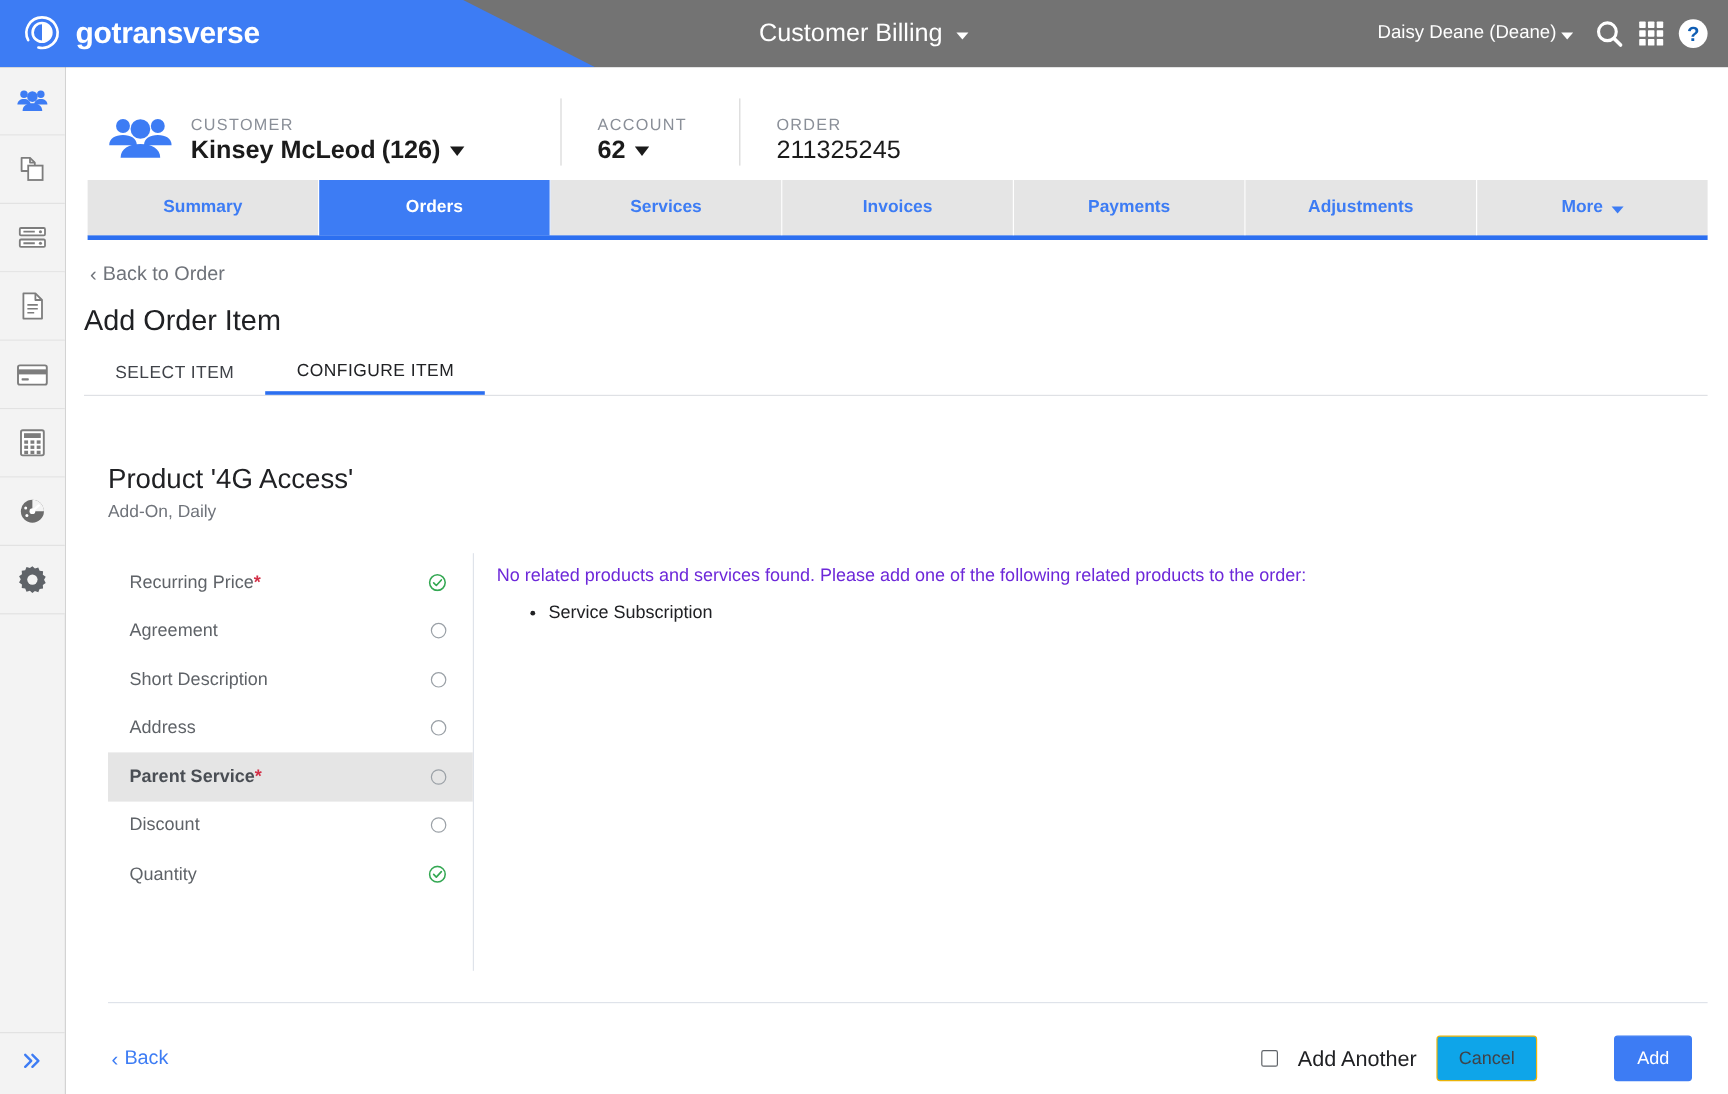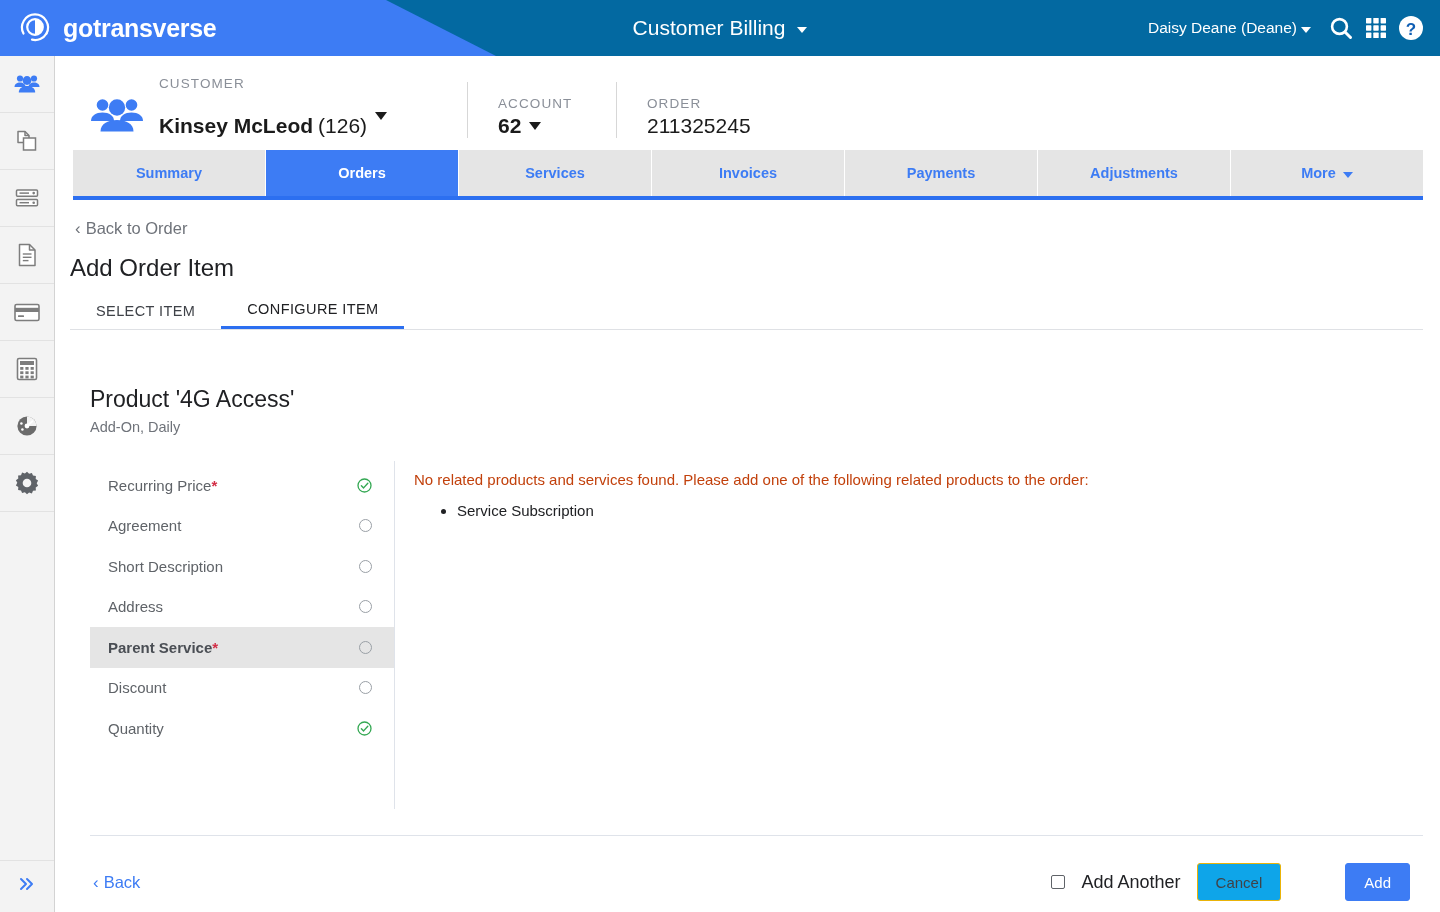--- a/index.html
+++ b/index.html
@@ -9,21 +9,21 @@
     overflow: hidden;
     background: #ffffff;
     font-family: "Liberation Sans", sans-serif;
     -webkit-font-smoothing: antialiased;
   }
 
   
   .topbar {
     position: absolute; top: 0; left: 0;
     width: 1440px; height: 56px;
-    background: #0369a1;
+    background: #737373;
     overflow: hidden;
     z-index: 20;
   }
   .topbar-wedge {
     position: absolute; top: 0; left: 0;
     width: 500px; height: 56px;
     background: #3d7cf4;
     clip-path: polygon(0 0, 386px 0, 496px 56px, 0 56px);
   }
   .brand {
@@ -124,21 +124,21 @@
   .ctx-block { display: flex; flex-direction: column; justify-content: center; }
   .ctx-block.cust { min-width: 300px; }
   .ctx-label {
     font-size: 13.5px; color: #8a8f98; letter-spacing: 1.1px;
     font-weight: normal; text-transform: uppercase; margin-bottom: 3px;
   }
   .ctx-value {
     font-size: 21px; color: #1b1b1b; display: flex; align-items: baseline; gap: 5px;
   }
   .ctx-value .strong { font-weight: bold; }
-  .ctx-value .soft { font-weight: normal; margin-top: 20px; }
+  .ctx-value .soft { font-weight: bold; }
   .ctx-value .cdown {
     width: 0; height: 0;
     border-left: 6px solid transparent;
     border-right: 6px solid transparent;
     border-top: 8px solid #1b1b1b;
     align-self: center;
     margin-left: 3px;
     cursor: pointer;
   }
   .ctx-sep {
@@ -259,21 +259,21 @@
   .dot-ok {
     width: 15px; height: 15px; flex: 0 0 15px;
     display: block;
   }
 
   .cfg-body {
     flex: 1 1 auto;
     padding: 8px 0 0 19px;
   }
   .cfg-msg {
-    font-size: 15px; color: #c2410c; line-height: 1.5;
+    font-size: 15px; color: #6d28d9; line-height: 1.5;
   }
   .cfg-ul {
     margin: 10px 0 0 0;
     padding-left: 43px;
     font-size: 15px; color: #202124;
   }
   .cfg-ul li { margin: 3px 0; }
 
   
   .footdiv {

